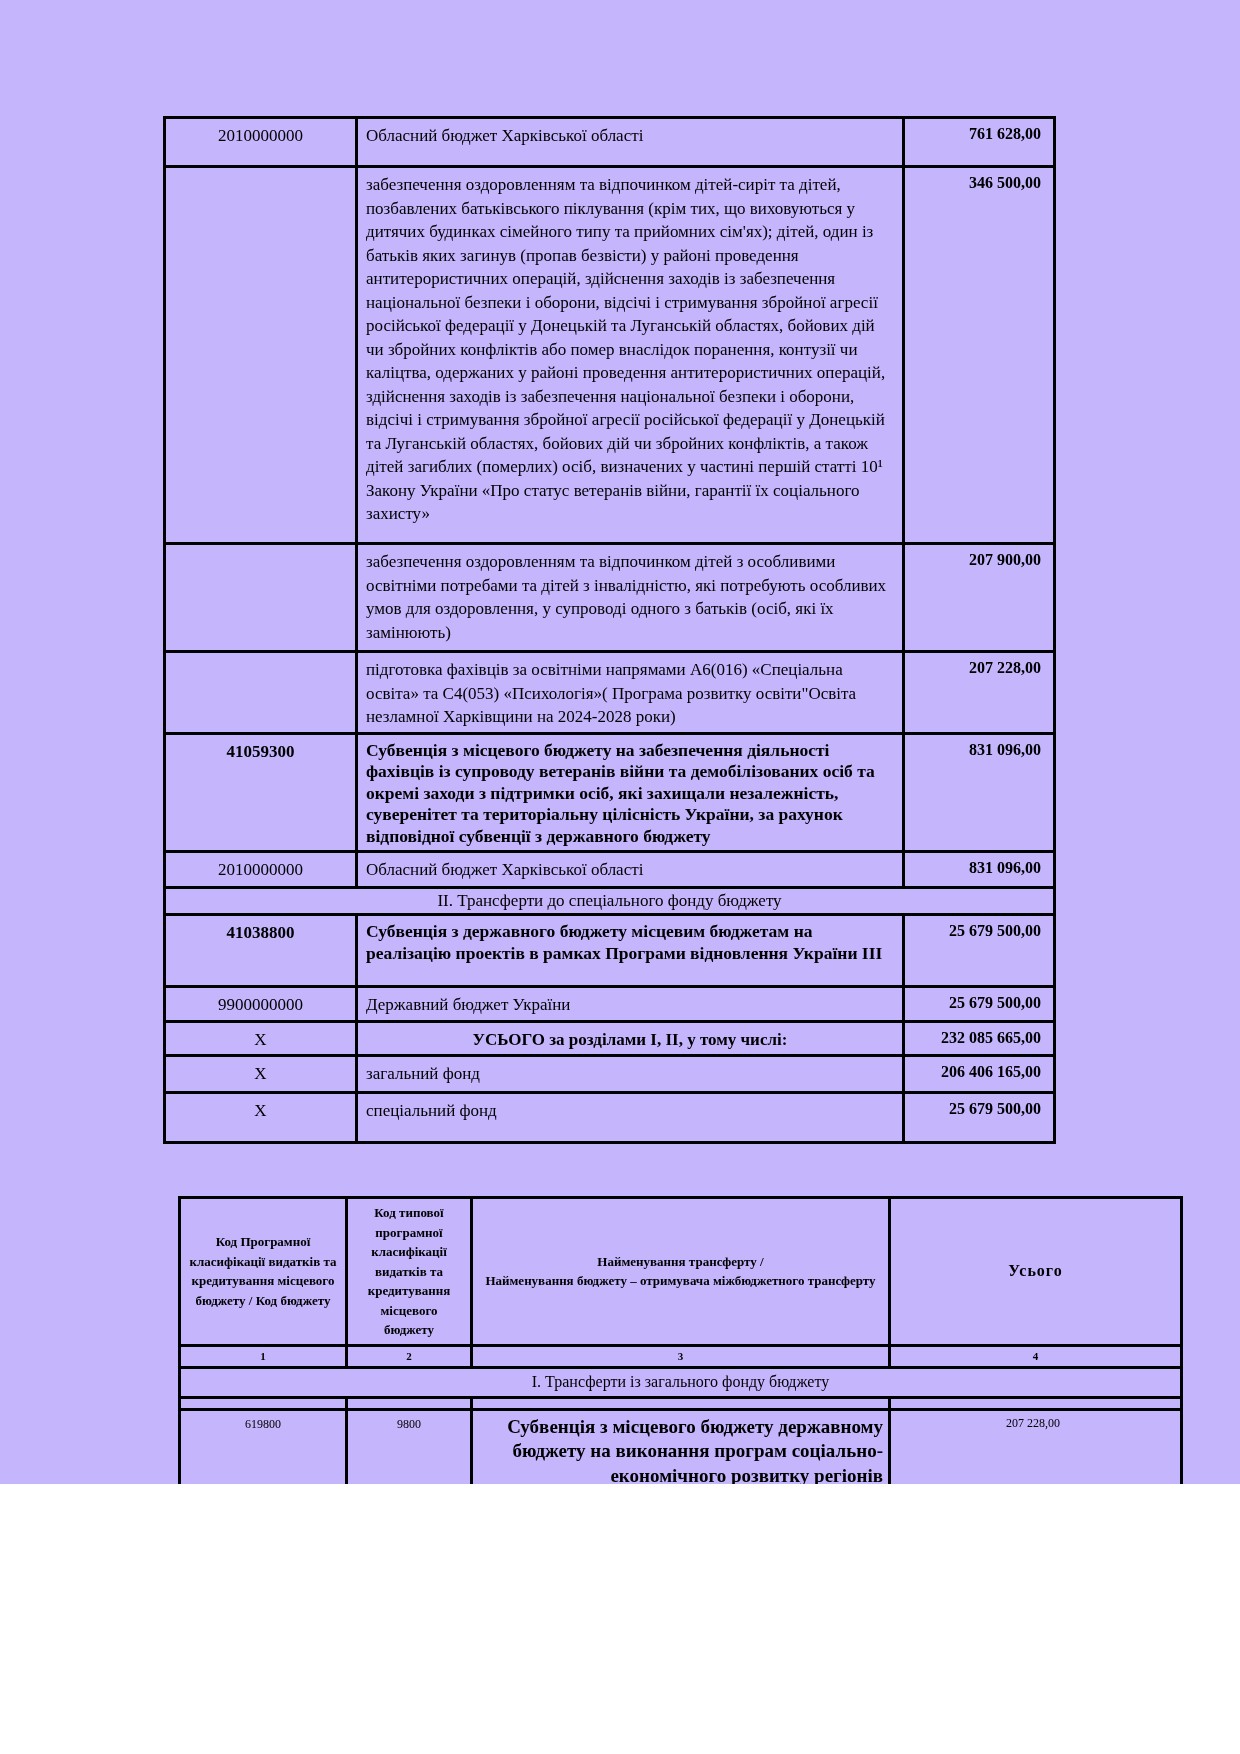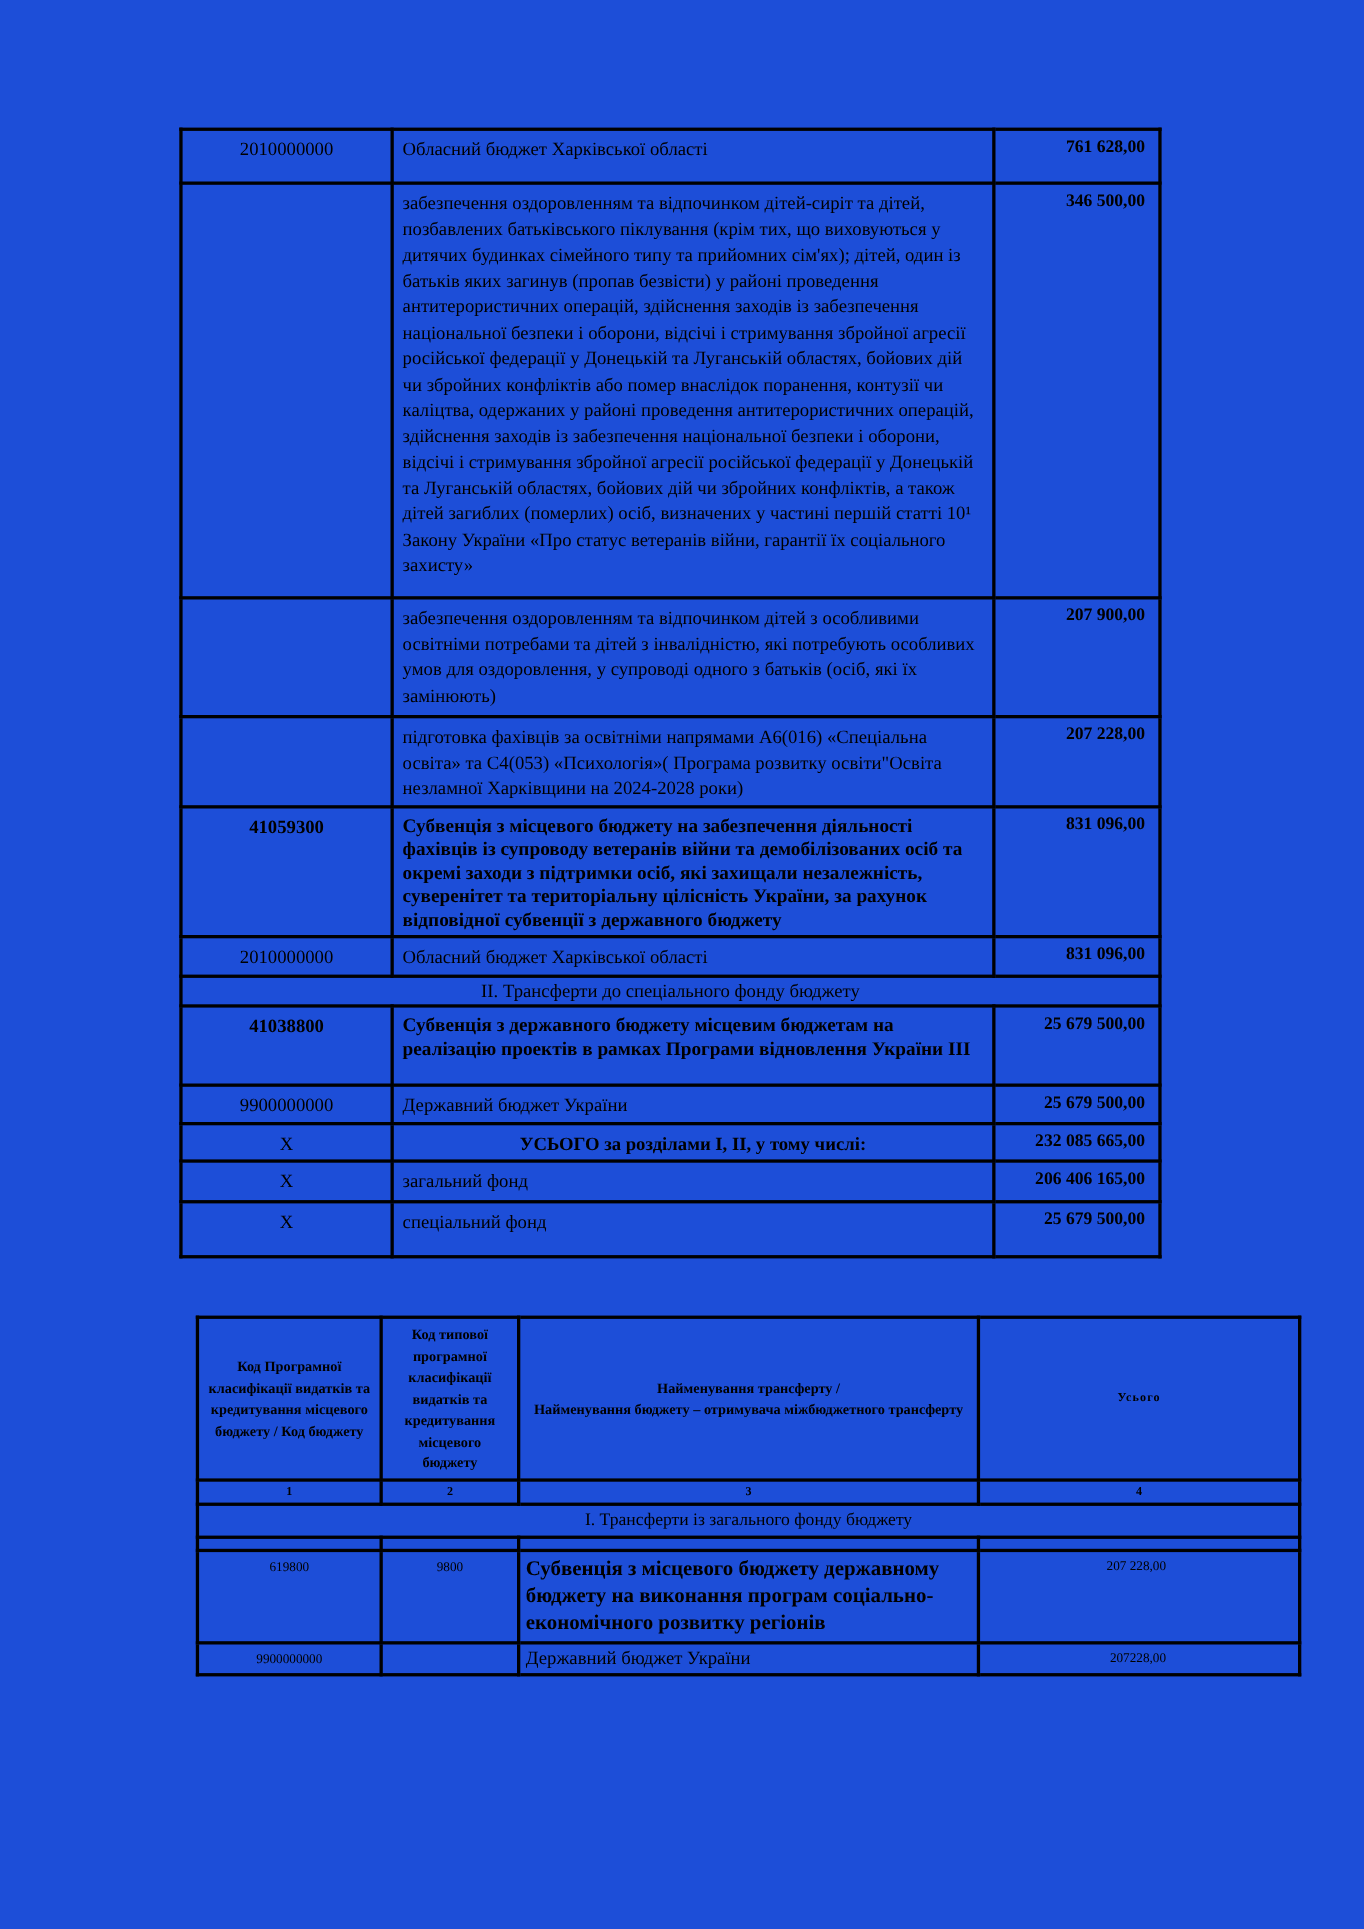--- a/index.html
+++ b/index.html
@@ -1,17 +1,17 @@
 <!DOCTYPE html>
 <html><head>
 <meta charset="utf-8">
 <style>
   html,body{margin:0;padding:0;background:#ffffff;}
   body{width:1240px;height:1754px;}
-  .page{position:relative;width:1240px;height:1754px;background:#1d4ed8;color:#000;
+  .page{position:relative;width:1240px;height:1484px;background:#c4b5fd;color:#000;
         font-family:"Liberation Serif", serif; overflow:hidden;}
 
   
   table{border-collapse:collapse;table-layout:fixed;}
   td,th{border:3px solid #000;overflow:hidden;}
   #t1{position:absolute;left:163px;top:116px;width:890px;}
   #t1 td{vertical-align:top;font-size:17px;padding:5px 8px 3px 8px;}
   #t1 td.code{text-align:center;padding-top:7px;}
   #t1 td.name{line-height:23.5px;}
   #t1 td.amount{text-align:right;font-weight:bold;font-size:16px;padding-right:12px;padding-top:6px;}
@@ -37,32 +37,32 @@
   .h2-heading{position:absolute;left:163px;top:1143px;width:890px;text-align:center;
               font-weight:bold;font-size:17px;}
   .grn-note{position:absolute;left:163px;top:1168px;width:1017px;text-align:right;
             font-size:13.5px;}
 
   
   #t2{position:absolute;left:178px;top:1196px;width:1002px;}
   #t2 th{font-weight:bold;font-size:13px;line-height:1.5;text-align:center;
          vertical-align:middle;padding:4px 6px;}
   #t2 th.hc3{white-space:pre-line;}
-  #t2 th.hc4{font-size:11px;letter-spacing:1px;}
+  #t2 th.hc4{font-size:16px;letter-spacing:1px;}
   #t2 tr.hdr{height:134px;}
   #t2 tr.nums{height:22px;}
   #t2 tr.nums td{font-weight:bold;font-size:11px;text-align:center;vertical-align:middle;padding:1px;}
   #t2 tr.sect-row{height:30px;}
   #t2 td.sect2{text-align:center;font-size:16px;vertical-align:middle;padding:2px;}
   #t2 tr.gap{height:12px;}
   #t2 tr.gap td{padding:0;}
   #t2 tr.data td{vertical-align:top;font-size:12px;padding:3px 5px;}
   #t2 tr.data td.c1,#t2 tr.data td.c2{text-align:center;padding-top:6px;}
   #t2 tr.data td.c4{text-align:right;padding-right:120px;padding-top:5px;}
-  #t2 tr.data td.c3{font-size:17px;}
+  #t2 tr.data td.c3{font-size:17px;text-align:right;}
   #t2 tr.drow0{height:75px;}
   #t2 tr.drow0 td.c3{font-weight:bold;font-size:19px;line-height:1.3;padding-top:4px;}
   #t2 tr.drow1{height:28px;}
 </style>
 </head>
 <body>
 
 <div class="page">
 
   <table id="t1">

